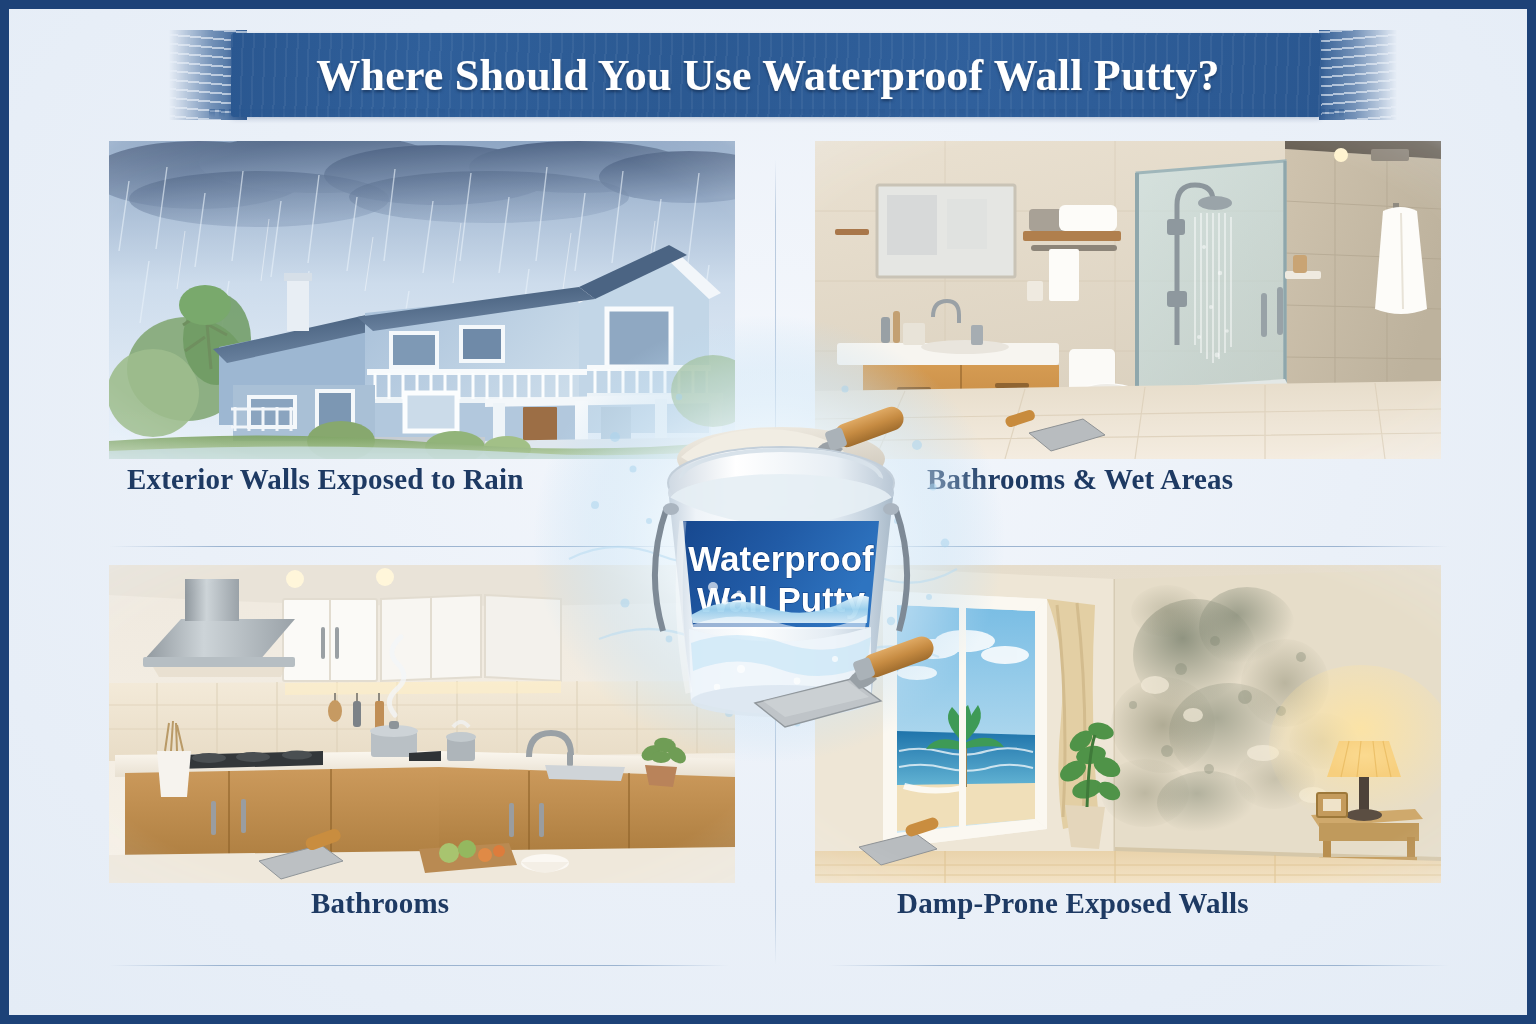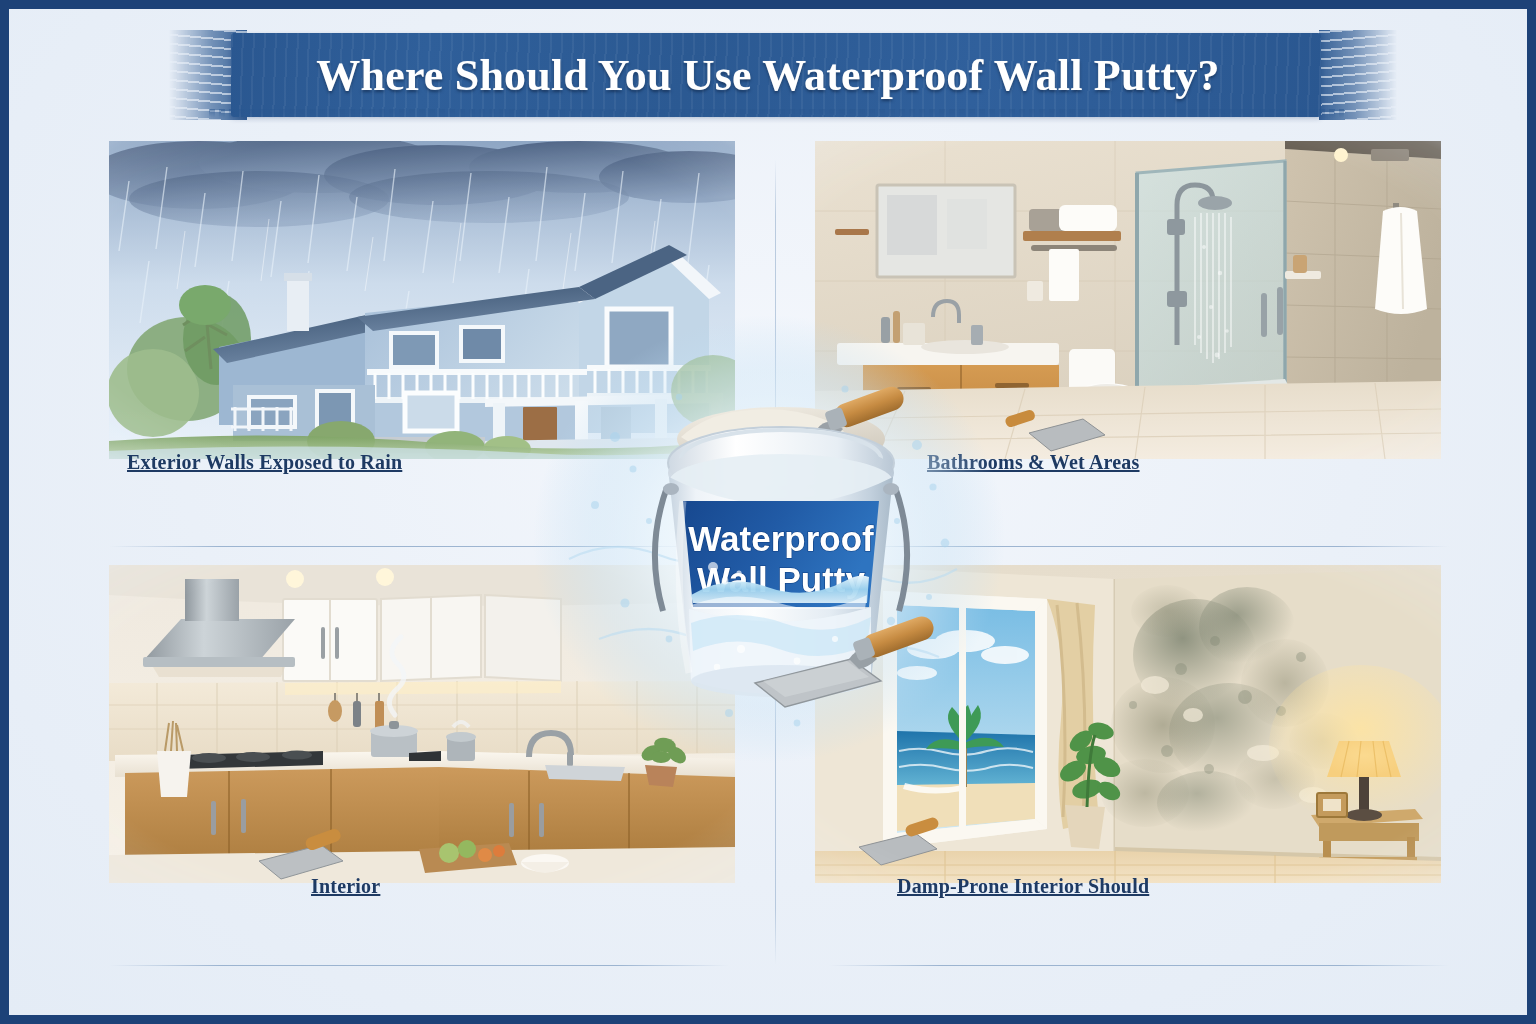--- a/index.html
+++ b/index.html
@@ -87,28 +87,27 @@
     width: 626px; height: 318px;
     overflow: hidden;
     -webkit-mask-image:
       radial-gradient(ellipse 96% 94% at 50% 50%, #000 58%, rgba(0,0,0,.85) 72%, rgba(0,0,0,.25) 88%, rgba(0,0,0,0) 100%);
             mask-image:
       radial-gradient(ellipse 96% 94% at 50% 50%, #000 58%, rgba(0,0,0,.85) 72%, rgba(0,0,0,.25) 88%, rgba(0,0,0,0) 100%);
   }
   .scene > svg { display: block; width: 626px; height: 318px; }
 
   .quad-label {
-    position: absolute; left: 0; top: 314px; width: 700px;
+    position: absolute; left: 0; top: 326px; width: 700px;
     text-align: center;
     color: #1e3a63;
     font-family: "Liberation Serif", serif;
-    font-size: 20px; font-weight: 700;
+    font-size: 29px; font-weight: 700;
     letter-spacing: .2px;
     white-space: nowrap;
-    text-decoration: underline;
   }
   #q-tl .quad-label, #q-bl .quad-label { text-align: left; padding-left: 56px; }
   #q-tr .quad-label, #q-br .quad-label { text-align: left; padding-left: 150px; }
   #q-bl .quad-label { padding-left: 240px; }
   #q-br .quad-label { padding-left: 120px; }
 
   
   .div-h {
     position: absolute; height: 1px;
     background: linear-gradient(90deg, rgba(150,175,205,0), rgba(130,160,195,.75) 18%, rgba(130,160,195,.75) 82%, rgba(150,175,205,0));
@@ -125,21 +124,21 @@
   #divider-vert-bot   { left: 766px; top: 576px; height: 380px; }
 
   
   #water-burst {
     position: absolute; left: 520px; top: 300px; width: 480px; height: 460px;
     pointer-events: none;
   }
 
   
   #hero-bucket {
-    position: absolute; left: 612px; top: 372px; width: 320px; height: 330px;
+    position: absolute; left: 612px; top: 392px; width: 320px; height: 330px;
   }
   #hero-bucket svg { display: block; }
 </style>
 </head>
 <body>
 
 <div id="poster">
   <div id="canvas">
 
     <div id="banner-wrap">
@@ -535,21 +534,21 @@
           <ellipse cx="436" cy="298" rx="24" ry="9" fill="#fbf8f3"></ellipse>
           <path d="M412 297 q24 22 48 0 z" fill="#f4efe6"></path>
 
           <g>
             <path d="M150 296 l62 -16 l22 16 l-62 18 z" fill="#bcc0c3" stroke="#90969a" stroke-width="1"></path>
             <rect x="196" y="268" width="36" height="13" rx="6" transform="rotate(-20 214 274)" fill="#c98d3f"></rect>
           </g>
         </svg>
       </div>
 
-      <div class="quad-label">Interior</div>
+      <div class="quad-label">Bathrooms</div>
     </div>
 
     <div class="quad" id="q-br">
       <div class="scene">
         <svg viewBox="0 0 626 318" xmlns="http://www.w3.org/2000/svg">
           <defs>
             <linearGradient id="dWall" x1="0" y1="0" x2="0" y2="1">
               <stop offset="0" stop-color="#e6ddcc"></stop>
                 <stop offset="1" stop-color="#efe7d8"></stop>
             </linearGradient>
@@ -693,21 +692,21 @@
             <path d="M0 300 H626 M0 310 H626 M130 286 V318 M300 286 V318 M460 290 V318"></path>
           </g>
 
           <g>
             <path d="M44 282 l56 -14 l22 16 l-56 16 z" fill="#b8bcbf" stroke="#8e9295" stroke-width="1"></path>
             <rect x="90" y="256" width="34" height="12" rx="6" transform="rotate(-18 107 262)" fill="#c98d3f"></rect>
           </g>
         </svg>
       </div>
 
-      <div class="quad-label">Damp-Prone Interior Should</div>
+      <div class="quad-label">Damp-Prone Exposed Walls</div>
     </div>
 
     <div id="water-burst">
       <svg viewBox="0 0 480 460" xmlns="http://www.w3.org/2000/svg">
         <defs>
           <radialGradient id="splashG" cx="0.5" cy="0.5" r="0.5">
             <stop offset="0" stop-color="#ffffff" stop-opacity=".95"></stop>
             <stop offset="0.45" stop-color="#eaf5fc" stop-opacity=".82"></stop>
             <stop offset="0.75" stop-color="#cfe6f6" stop-opacity=".45"></stop>
             <stop offset="1" stop-color="#bcdcf2" stop-opacity="0"></stop>

